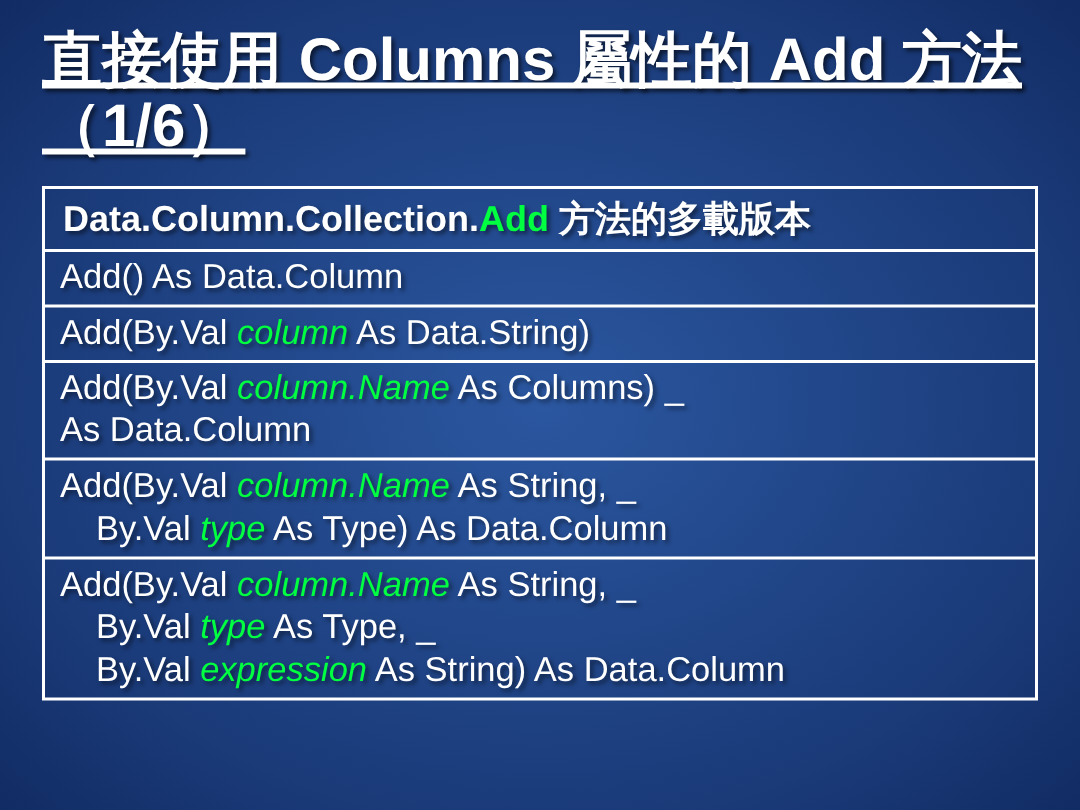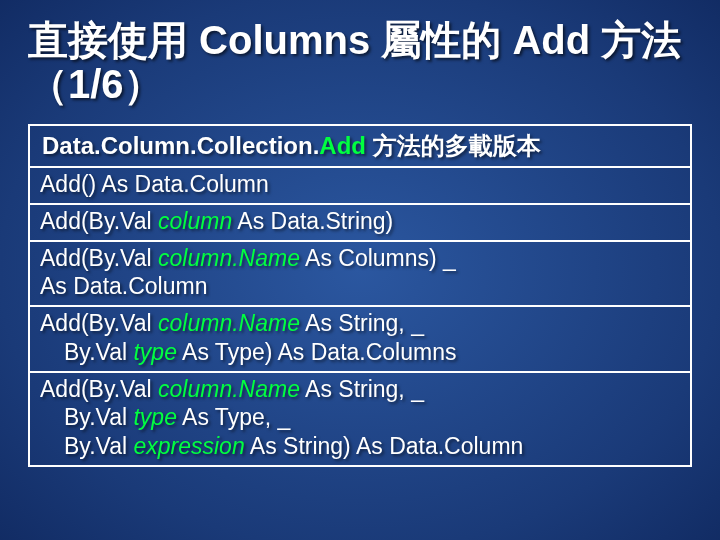--- a/index.html
+++ b/index.html
@@ -22,20 +22,21 @@
     padding: 18px 28px 20px 28px;
     color: #fff;
   }
   .title {
     font-size: 40px;
     font-weight: 900;
     color: #ffffff;
     line-height: 1.1;
     margin-bottom: 18px;
     text-shadow: 2px 2px 3px rgba(0,0,0,0.6);
+    text-decoration: underline;
   }
   .table {
     border: 2px solid #ffffff;
     width: 100%;
     box-sizing: border-box;
   }
   .thead {
     background: transparent;
     padding: 4px 12px;
     border-bottom: 2px solid #fff;
@@ -92,21 +93,21 @@
     </div>
 
     <div class="trow">
       <span>Add(By.Val </span><span class="param">column.Name</span><span> As Columns) _</span><br>
       <span> As Data.Column</span>
     </div>
 
     <div class="trow">
       <span>Add(By.Val </span><span class="param">column.Name</span><span> As String, _</span>
       <span class="cont">
-        <span>By.Val </span><span class="param">type</span><span> As Type) As Data.Columns</span>
+        <span>By.Val </span><span class="param">type</span><span> As Type) As Data.Column</span>
       </span>
     </div>
 
     <div class="trow">
       <span>Add(By.Val </span><span class="param">column.Name</span><span> As String, _</span>
       <span class="cont">
         <span>By.Val </span><span class="param">type</span><span> As Type, _</span>
       </span>
       <span class="cont">
         <span>By.Val </span><span class="param">expression</span><span> As String) As Data.Column</span>

